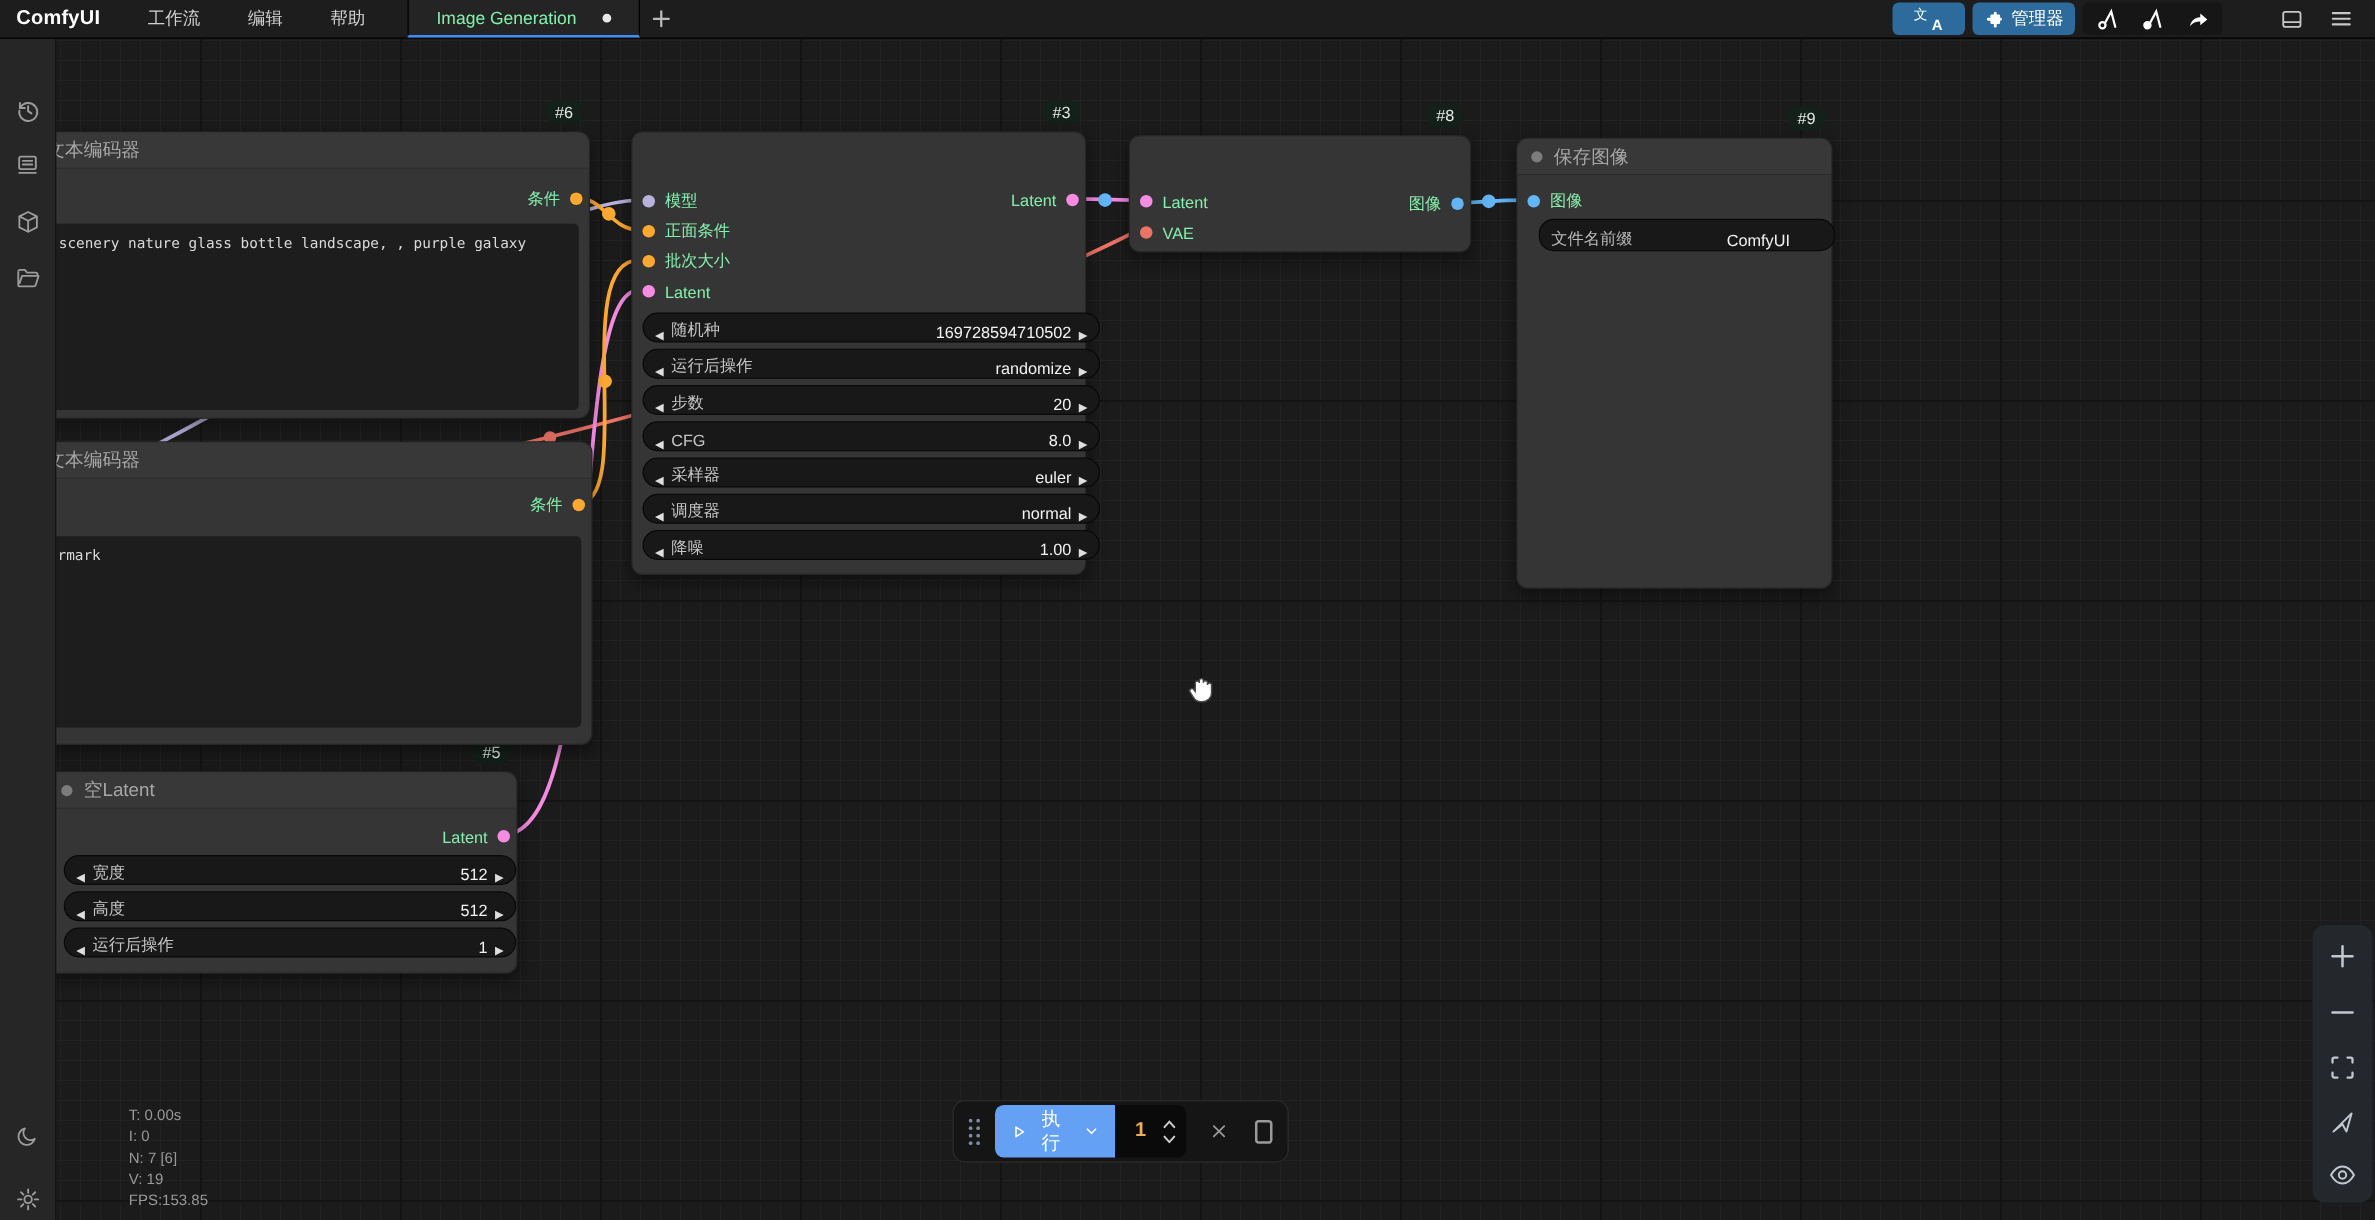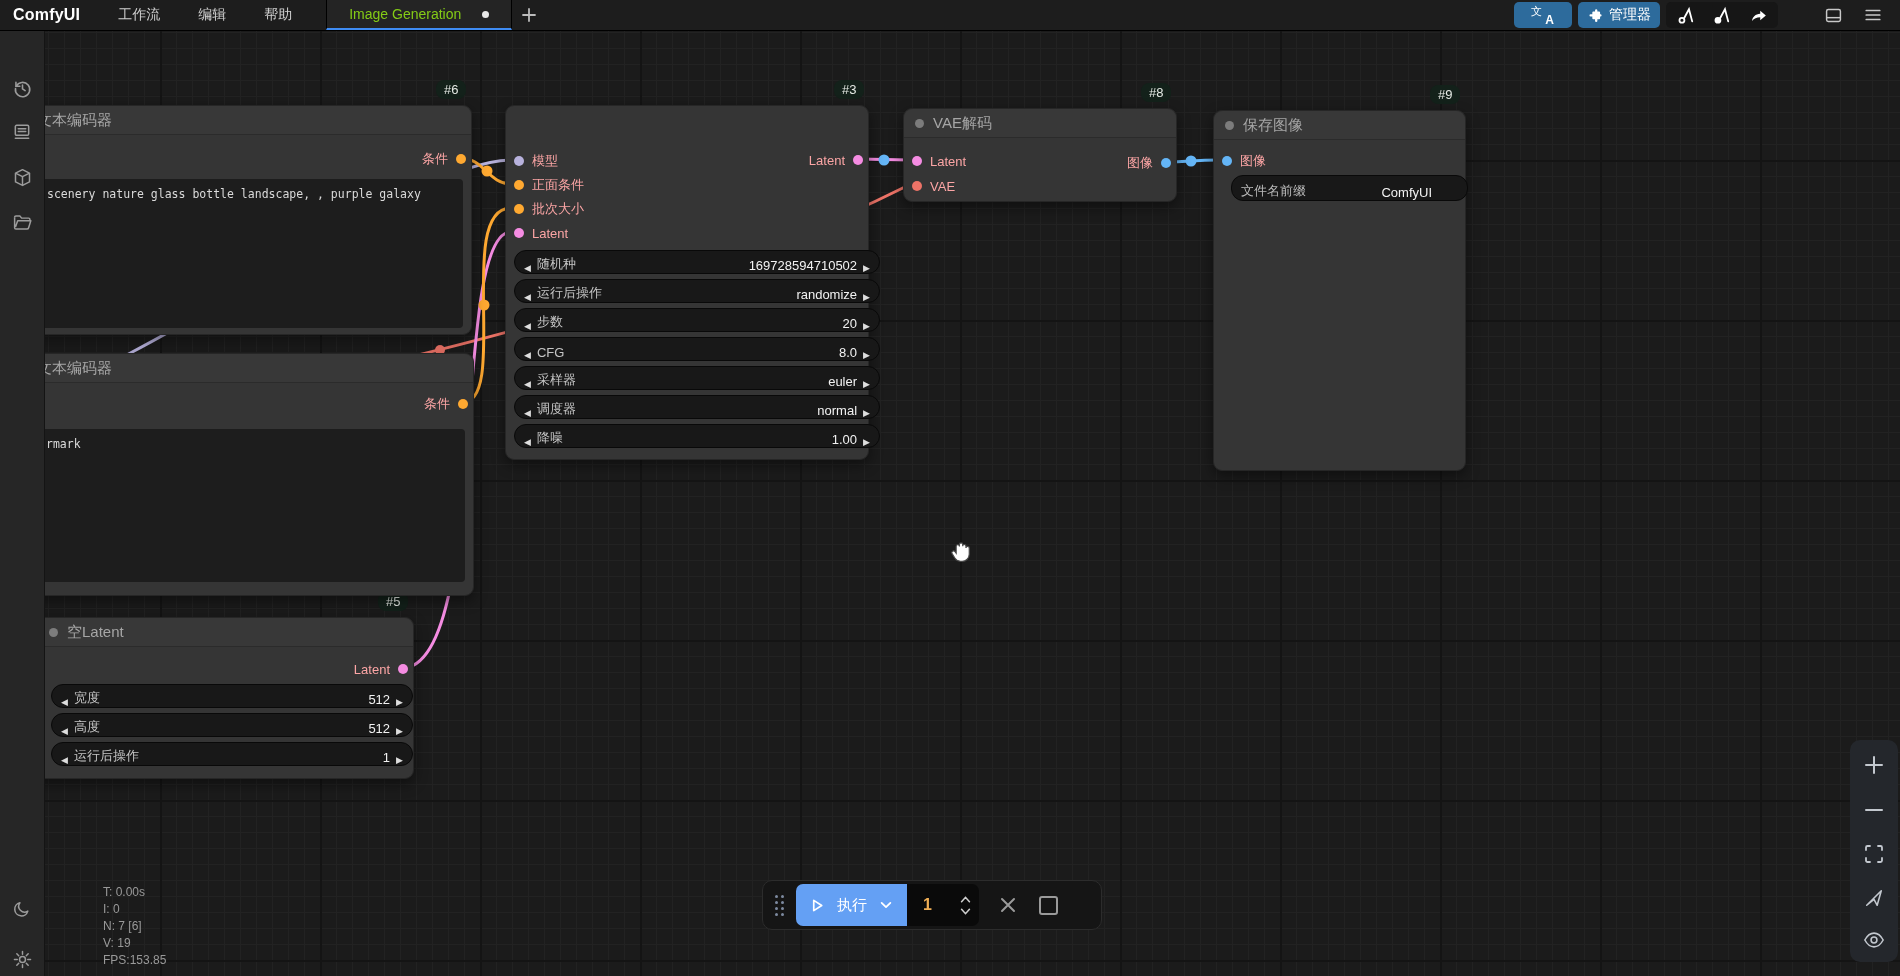--- a/index.html
+++ b/index.html
@@ -13,21 +13,21 @@
       linear-gradient(to bottom,#222222 1px,transparent 1px);
     background-size:160px 160px,160px 160px,16px 16px,16px 16px;z-index:1;}
   #wires{position:absolute;inset:0;z-index:2;pointer-events:none;}
   
   #topbar{position:absolute;left:0;top:0;width:1900px;height:30px;background:#1d1d1d;
     border-bottom:1px solid #000;z-index:30;display:flex;align-items:center;color:#d6d6d6;}
   .logo{font-weight:bold;font-size:16px;color:#fff;margin-left:13px;letter-spacing:.2px;}
   .menu-item{font-size:14px;margin-left:38px;color:#d0d0d0;cursor:default;}
   .tabstrip{display:flex;align-items:stretch;height:30px;margin-left:34px;}
   .tab{position:relative;display:flex;align-items:center;gap:21px;padding:0 22px;background:#242424;
-    border-left:1px solid #000;border-right:1px solid #000;border-bottom:2px solid #3f8cf3;font-size:14px;color:#84cc16;}
+    border-left:1px solid #000;border-right:1px solid #000;border-bottom:2px solid #3f8cf3;font-size:14px;color:#86efac;}
   .tab-dot{width:7px;height:7px;border-radius:50%;background:#e8e8e8;display:inline-block;}
   .newtab{display:flex;align-items:center;justify-content:center;width:34px;color:#bbb;}
   .tb-right{margin-left:auto;display:flex;align-items:center;gap:6px;margin-right:10px;height:30px;}
   .bluebtn{background:#2d6b9c;border-radius:5px;height:26px;display:flex;align-items:center;
     justify-content:center;color:#fff;padding:0 9px;gap:7px;font-size:14px;}
   .tr-ic{position:relative;width:24px;height:20px;}
   .tr-zh{position:absolute;left:0;top:-1px;font-size:11px;color:#fff;}
   .tr-a{position:absolute;right:1px;bottom:-2px;font-size:12px;font-weight:bold;color:#fff;}
   .darkgroup{background:#161616;border-radius:5px;height:26px;display:flex;align-items:center;padding:0 2px;}
   .dg-slot{width:36px;height:26px;display:flex;align-items:center;justify-content:center;}
@@ -38,39 +38,39 @@
     border-right:1px solid #141414;z-index:20;}
   .sb-ic{position:absolute;left:50%;transform:translateX(-50%);width:22px;height:22px;
     display:flex;align-items:center;justify-content:center;}
   
   .node{position:absolute;background:#353535;border-radius:9px;border:1px solid #262626;
     box-shadow:0 5px 14px rgba(0,0,0,.45);z-index:3;}
   .nhead{height:28px;display:flex;align-items:center;gap:9px;padding:0 11px;
     border-bottom:1px solid #2b2b2b;border-radius:9px 9px 0 0;background:#383838;}
   .ndot{width:9px;height:9px;border-radius:50%;background:#7c7c7c;flex:0 0 auto;}
   .ntitle{font-size:15px;color:#a6a6a6;white-space:nowrap;}
-  .slot{position:absolute;height:20px;display:flex;align-items:center;gap:8px;font-size:13px;color:#fca5a5;}
+  .slot{position:absolute;height:20px;display:flex;align-items:center;gap:8px;font-size:13px;color:#86efac;}
   .slot.in{left:8px;}
   .slot.out{right:5px;flex-direction:row-reverse;}
   .sdot{width:10px;height:10px;border-radius:50%;flex:0 0 auto;}
   .c-model{background:#b8b2dd}.c-cond{background:#ffa931}.c-latent{background:#f58ce2}
   .c-vae{background:#ed7367}.c-image{background:#64b5f6}
   .widget{position:absolute;height:22px;background:#181818;border:1px solid #090909;border-radius:12px;
     display:flex;align-items:flex-end;padding:0 9px;font-size:13px;color:#c6c6c6;gap:6px;}
   .warr{font-size:9px;color:#dedede;line-height:1;}
   .wvalue{margin-left:auto;color:#f2f2f2;}
   .tarea{position:absolute;background:#1d1d1d;border-radius:4px;color:#dadada;
     font-family:"DejaVu Sans Mono","Liberation Mono",monospace;font-size:11.5px;
     white-space:nowrap;overflow:hidden;box-sizing:border-box;padding-top:8px;}
   .badge{position:absolute;background:#13211a;color:#e4e9e4;font-size:13px;padding:3px 8px;
     border-radius:8px;z-index:3;line-height:1;}
   
   #stats{position:absolute;left:63px;top:884px;z-index:5;color:#999;font-size:12px;line-height:17px;margin-left:40px;}
   
-  #runbar{position:absolute;left:762px;top:880px;width:340px;height:50px;background:#151515;
+  #runbar{position:absolute;left:762px;top:880px;width:269px;height:50px;background:#151515;
     border:1px solid #2c2c2c;border-radius:10px;z-index:22;display:flex;align-items:center;
     padding:0 12px;box-sizing:border-box;}
   .handle{display:grid;grid-template-columns:3px 3px;grid-gap:3px;margin-right:12px;}
   .handle i{width:3px;height:3px;border-radius:50%;background:#7d8aa0;display:block;}
   .runbtn{height:42px;background:#64a0f4;border-radius:7px 0 0 7px;display:flex;align-items:center;
     padding:0 14px;gap:12px;color:#fff;font-size:15px;}
   .countfield{height:42px;width:72px;background:#0a0a0a;border-radius:0 7px 7px 0;display:flex;
     align-items:center;padding:0 8px 0 16px;box-sizing:border-box;}
   .countval{color:#efae55;font-size:16px;font-weight:bold;flex:1;}
   .spincol{display:flex;flex-direction:column;gap:5px;align-items:center;}
@@ -180,24 +180,20 @@
     </div>
     <div class="widget" style="left:8px;top:318px;width:346px">
       <span class="warr">◀</span>
       <span>降噪</span>
       <span class="wvalue">1.00</span>
       <span class="warr">▶</span>
     </div>
   </div>
 
   <div class="node" style="left:903px;top:108px;width:272px;height:92px">
-    <div class="nhead">
-      <span class="ndot"></span>
-      <span class="ntitle">VAE解码</span>
-    </div>
     <div class="slot in" style="top:42px">
       <span class="sdot c-latent"></span>
       <span>Latent</span>
     </div>
     <div class="slot in" style="top:67px">
       <span class="sdot c-vae"></span>
       <span>VAE</span>
     </div>
     <div class="slot out" style="top:44px">
       <span class="sdot c-image"></span>

